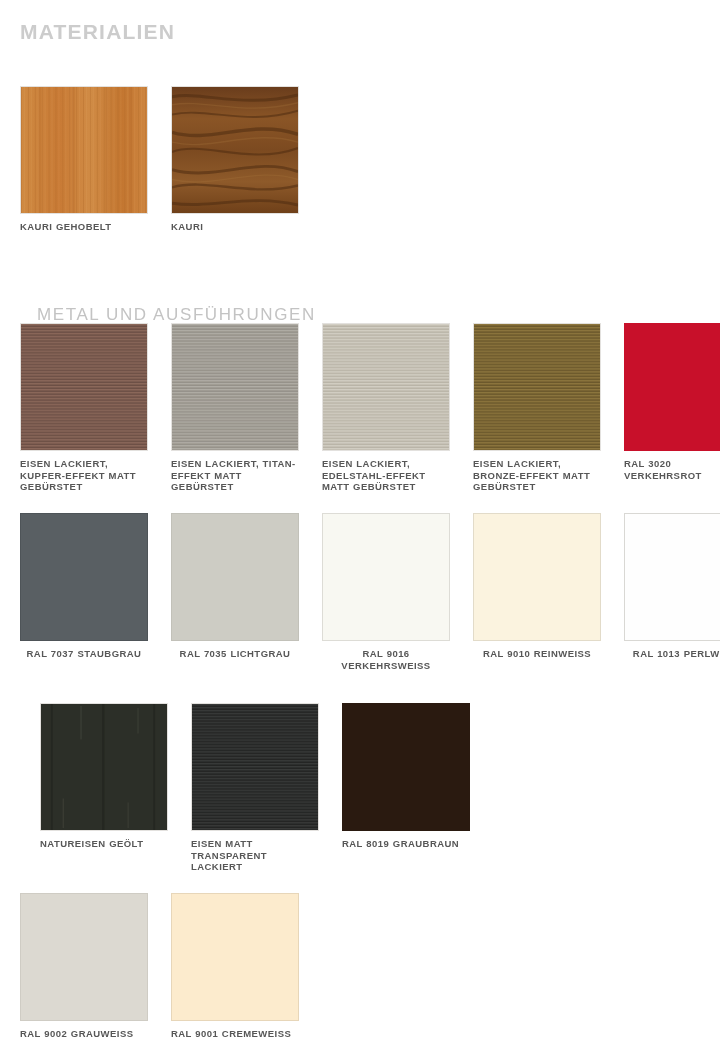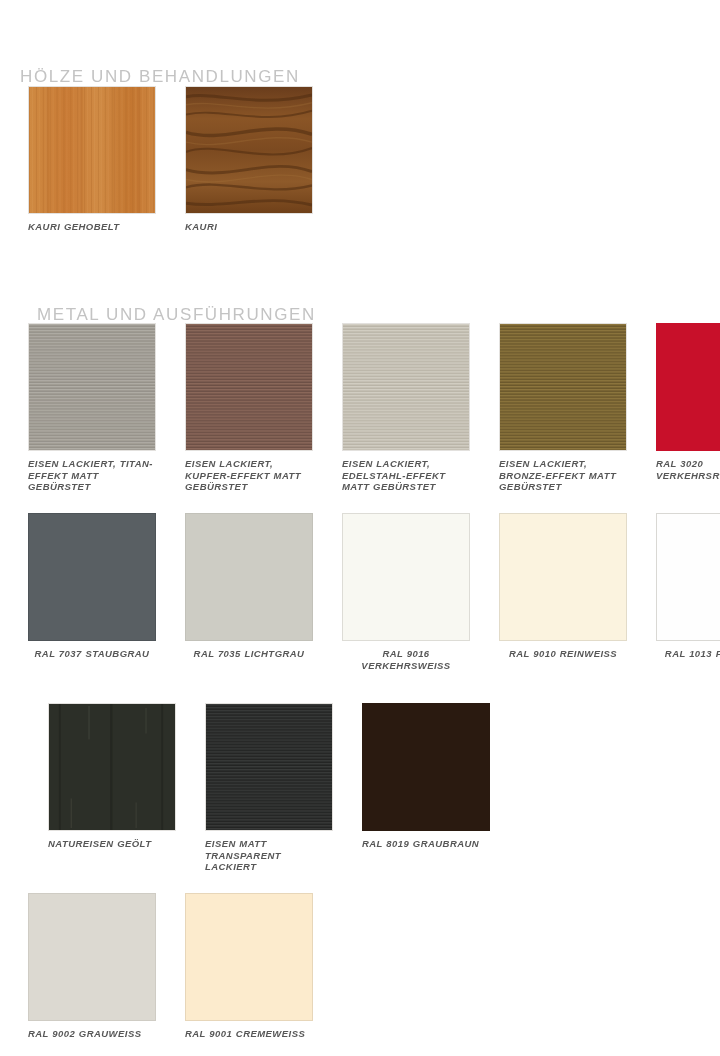--- a/index.html
+++ b/index.html
@@ -46,25 +46,24 @@
     text-transform: uppercase;
     line-height: 1.1;
     white-space: nowrap;
   }
   .section-title.woods  { top: 54px; }
   .section-title.metals { top: 292px; margin-left: 17px; }
 
   
   .swatch-grid {
     position: absolute;
-    left: 28px;
+    left: 20px;
     width: 680px;
     display: grid;
-    column-gap: 29px;
-    font-style: italic;
+    column-gap: 23px;
   }
   .swatch-grid.woods {
     top: 86px;
     grid-template-columns: repeat(5, 128px);
   }
   .swatch-grid.metals-1 { top: 323px; grid-template-columns: repeat(5, 128px); }
   .swatch-grid.metals-2 { top: 513px; grid-template-columns: repeat(5, 128px); text-align: center; }
   .swatch-grid.metals-3 { top: 703px; grid-template-columns: repeat(5, 128px); margin-left: 20px; }
   .swatch-grid.metals-4 { top: 893px; grid-template-columns: repeat(5, 128px); }
 
@@ -94,22 +93,22 @@
     color: #575757;
     text-transform: uppercase;
     word-spacing: 0.5px;
   }
 </style>
 </head>
 <body>
 
 <div class="page">
 
-
-  <h2 class="section-title woods">HÖLZE UND BEHANDLUNGEN</h2>
+  <h1 class="page-title">MATERIALIEN</h1>
+
 
   <div class="swatch-grid woods">
 
     <div class="swatch-cell">
       <div class="swatch-tile">
         <svg class="grain" viewBox="0 0 128 128" preserveAspectRatio="none">
           <defs>
             <linearGradient id="wg1" x1="0" y1="0" x2="1" y2="0">
               <stop offset="0%" stop-color="#cf8a42"></stop>
               <stop offset="30%" stop-color="#c87a35"></stop>
@@ -167,47 +166,47 @@
     </div>
   </div>
 
   <h2 class="section-title metals">METAL UND AUSFÜHRUNGEN</h2>
 
   <div class="swatch-grid metals-1">
     <div class="swatch-cell">
       <div class="swatch-tile">
         <svg class="grain" viewBox="0 0 128 128" preserveAspectRatio="none">
           <defs>
+            <pattern id="bh2" width="128" height="3" patternUnits="userSpaceOnUse">
+              <rect width="128" height="3" fill="#7b5b4f"></rect>
+              <rect y="0" width="128" height="1" fill="#8f6c5d" opacity="0.8"></rect>
+              <rect y="2" width="128" height="1" fill="#664a40" opacity="0.7"></rect>
+            </pattern>
+          </defs>
+          <rect width="128" height="128" fill="url(#bh2)"></rect>
+        </svg>
+      </div>
+      <div class="swatch-label">EISEN LACKIERT, KUPFER-EFFEKT MATT GEBÜRSTET</div>
+    </div>
+
+    <div class="swatch-cell">
+      <div class="swatch-tile">
+        <svg class="grain" viewBox="0 0 128 128" preserveAspectRatio="none">
+          <defs>
             <pattern id="bh1" width="128" height="3" patternUnits="userSpaceOnUse">
               <rect width="128" height="3" fill="#9d9890"></rect>
               <rect y="0" width="128" height="1" fill="#b7b3ac" opacity="0.75"></rect>
               <rect y="2" width="128" height="1" fill="#85807a" opacity="0.6"></rect>
             </pattern>
           </defs>
           <rect width="128" height="128" fill="url(#bh1)"></rect>
           <rect width="128" height="128" fill="#b3afa7" opacity="0.18"></rect>
         </svg>
       </div>
       <div class="swatch-label">EISEN LACKIERT, TITAN-EFFEKT MATT GEBÜRSTET</div>
-    </div>
-
-    <div class="swatch-cell">
-      <div class="swatch-tile">
-        <svg class="grain" viewBox="0 0 128 128" preserveAspectRatio="none">
-          <defs>
-            <pattern id="bh2" width="128" height="3" patternUnits="userSpaceOnUse">
-              <rect width="128" height="3" fill="#7b5b4f"></rect>
-              <rect y="0" width="128" height="1" fill="#8f6c5d" opacity="0.8"></rect>
-              <rect y="2" width="128" height="1" fill="#664a40" opacity="0.7"></rect>
-            </pattern>
-          </defs>
-          <rect width="128" height="128" fill="url(#bh2)"></rect>
-        </svg>
-      </div>
-      <div class="swatch-label">EISEN LACKIERT, KUPFER-EFFEKT MATT GEBÜRSTET</div>
     </div>
 
     <div class="swatch-cell">
       <div class="swatch-tile">
         <svg class="grain" viewBox="0 0 128 128" preserveAspectRatio="none">
           <defs>
             <pattern id="bh4" width="128" height="3" patternUnits="userSpaceOnUse">
               <rect width="128" height="3" fill="#c5c0b4"></rect>
               <rect y="0" width="128" height="1" fill="#d6d2c7" opacity="0.8"></rect>
               <rect y="2" width="128" height="1" fill="#b0ab9e" opacity="0.6"></rect>

